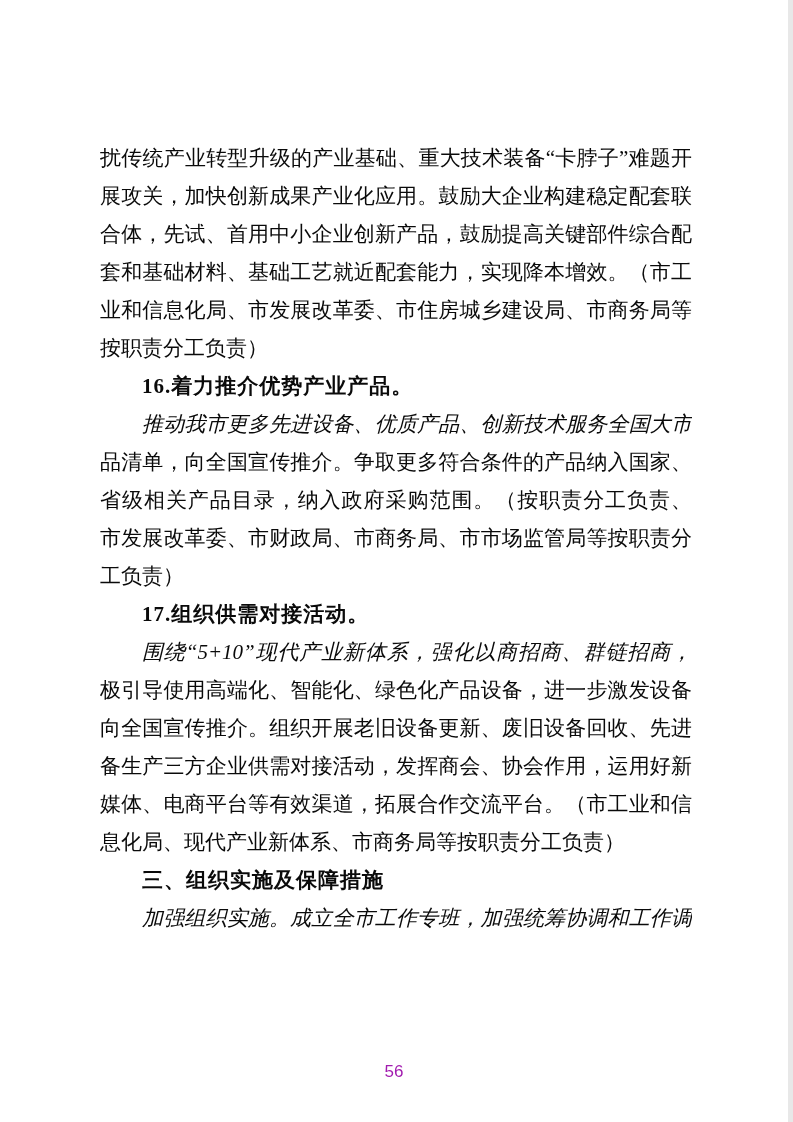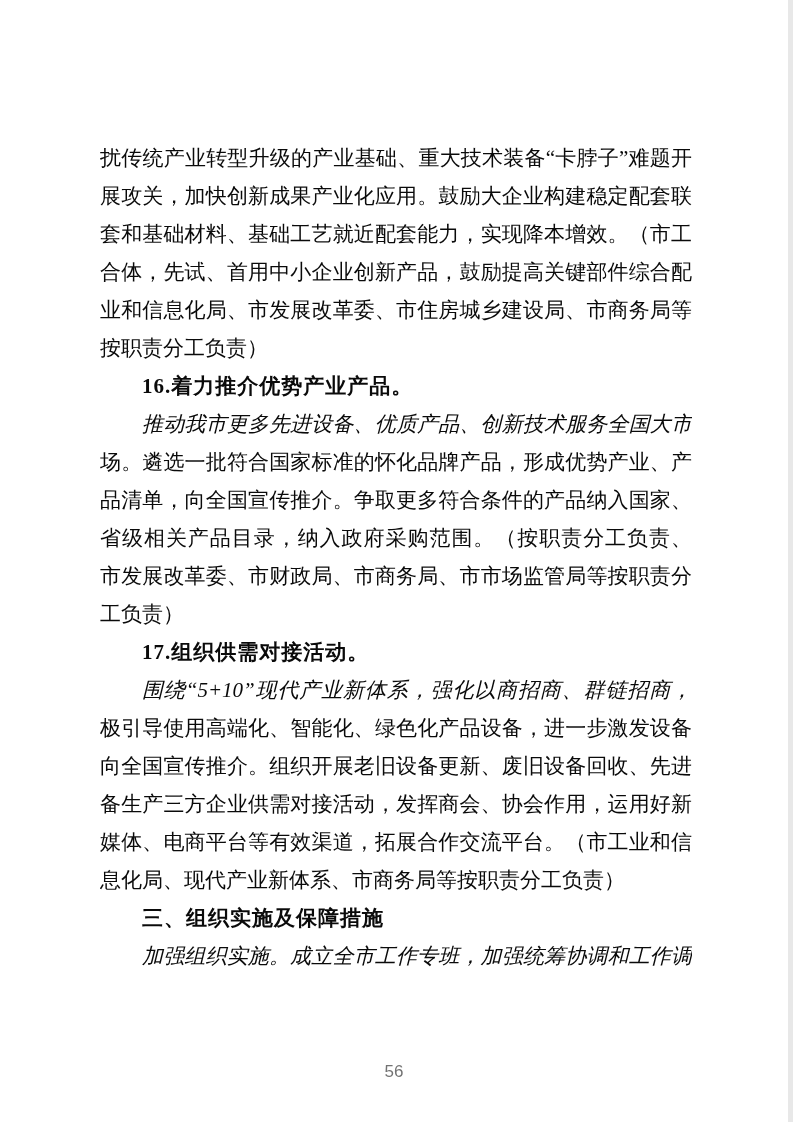--- a/index.html
+++ b/index.html
@@ -70,40 +70,39 @@
     letter-spacing: 1px;
   }
   .page-number {
     position: absolute;
     left: 0;
     top: 1062px;
     width: 100%;
     text-align: center;
     font-family: "Liberation Sans", "DejaVu Sans", sans-serif;
     font-size: 17px;
-    color: #737373;
+    color: #a21caf;
   }
 </style>
 </head>
 <body>
 
 <div class="page">
   <div class="text-block">
 
     <div class="ln full">扰传统产业转型升级的产业基础、重大技术装备“卡脖子”难题开</div>
     <div class="ln full">展攻关，加快创新成果产业化应用。鼓励大企业构建稳定配套联</div>
+    <div class="ln full">合体，先试、首用中小企业创新产品，鼓励提高关键部件综合配</div>
     <div class="ln full">套和基础材料、基础工艺就近配套能力，实现降本增效。（市工</div>
-    <div class="ln full">合体，先试、首用中小企业创新产品，鼓励提高关键部件综合配</div>
     <div class="ln full">业和信息化局、市发展改革委、市住房城乡建设局、市商务局等</div>
     <div class="ln end">按职责分工负责）</div>
 
     <div class="ln hd">16.着力推介优势产业产品。</div>
 
     <div class="ln full ind">推动我市更多先进设备、优质产品、创新技术服务全国大市</div>
-    <div class="ln full">场。遴选一批符合国家标准的怀化品牌产品，形成优势产业、产</div>
     <div class="ln full">品清单，向全国宣传推介。争取更多符合条件的产品纳入国家、</div>
     <div class="ln full">省级相关产品目录，纳入政府采购范围。（按职责分工负责、</div>
     <div class="ln full">市发展改革委、市财政局、市商务局、市市场监管局等按职责分</div>
     <div class="ln end">工负责）</div>
 
     <div class="ln hd">17.组织供需对接活动。</div>
 
     <div class="ln full ind">围绕“5+10”现代产业新体系，强化以商招商、群链招商，积</div>
     <div class="ln full">极引导使用高端化、智能化、绿色化产品设备，进一步激发设备</div>
     <div class="ln full">向全国宣传推介。组织开展老旧设备更新、废旧设备回收、先进设</div>

